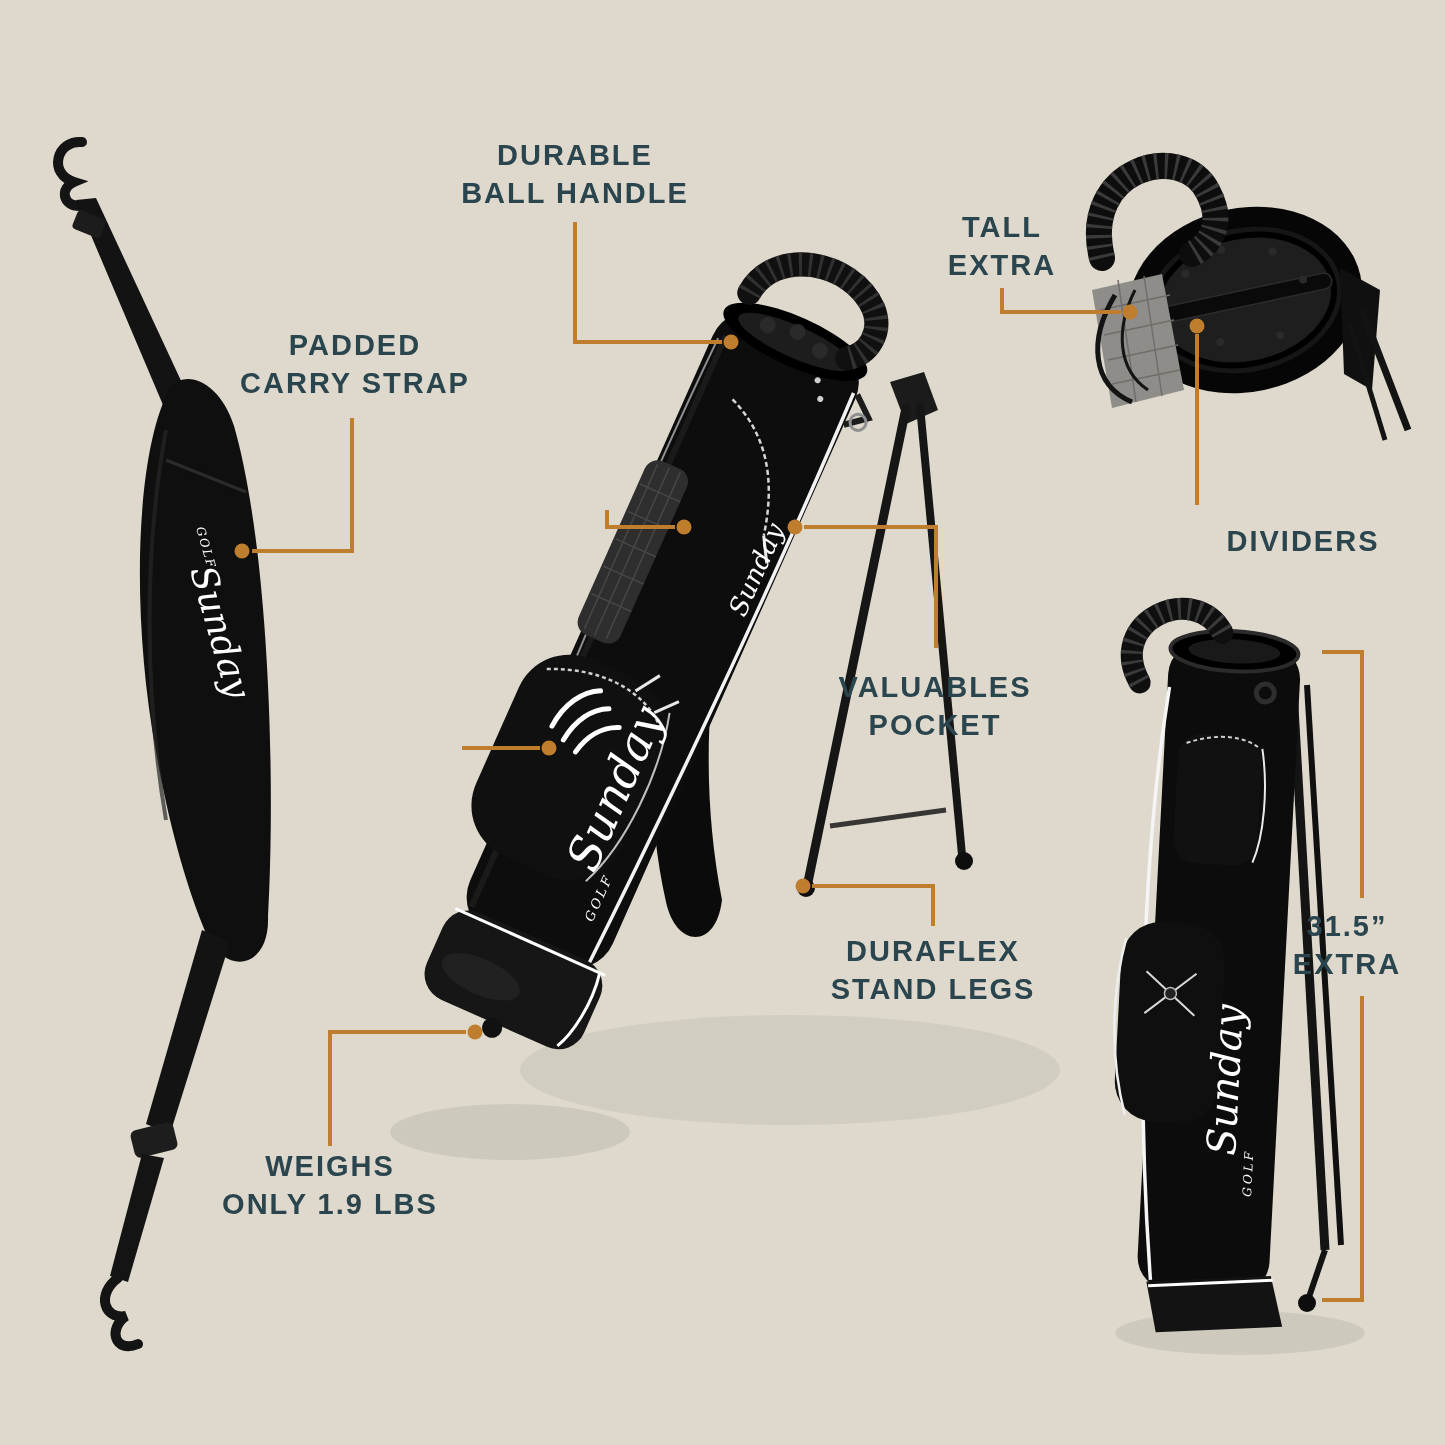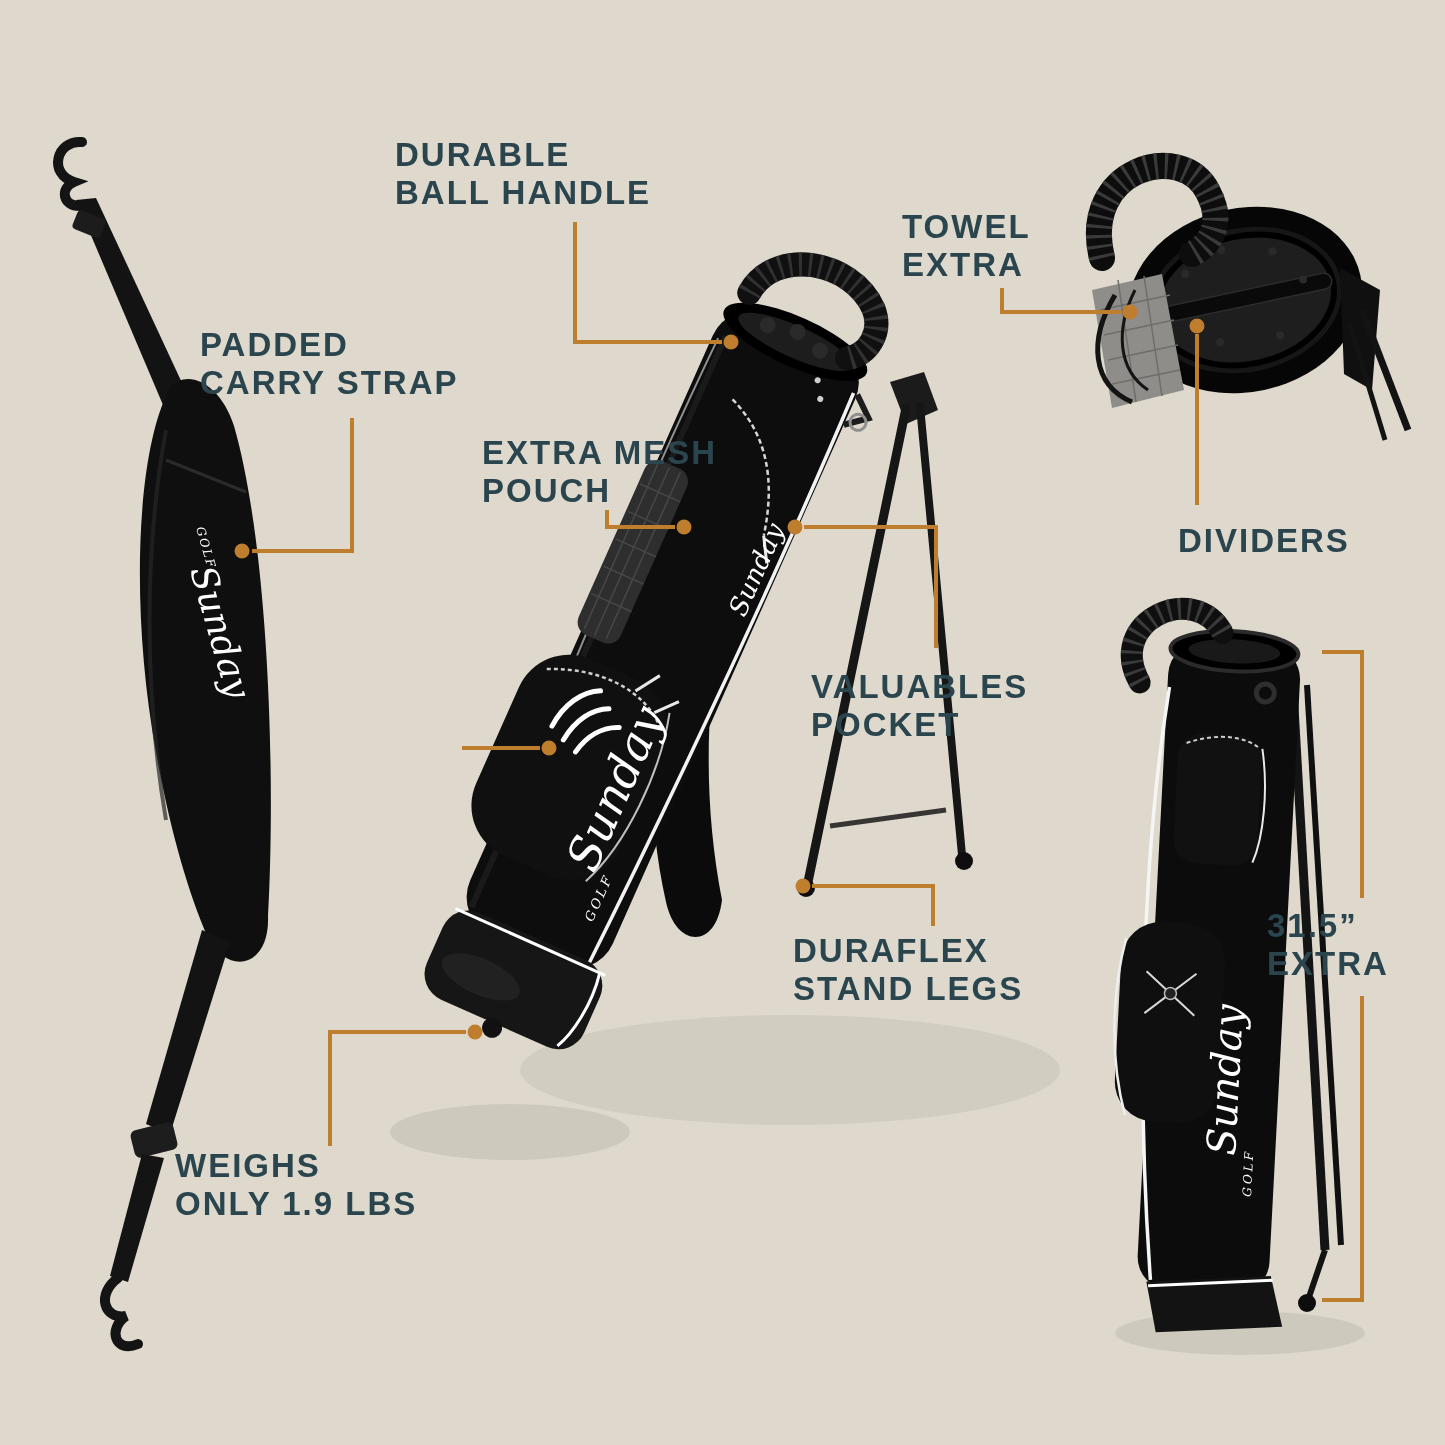--- a/index.html
+++ b/index.html
@@ -7,22 +7,22 @@
   #canvas{
     position:relative;width:1445px;height:1445px;margin:0 auto;
     background:var(--background,#ded9cc);overflow:hidden;
     font-family:"Liberation Sans",sans-serif;
   }
   .product{position:absolute;overflow:visible;z-index:2}
   #connectors{position:absolute;left:0;top:0;width:1445px;height:1445px;z-index:5;overflow:visible}
   .conn{stroke:var(--accent,#bf7d2e);stroke-width:4;fill:none}
   .dot{fill:var(--accent,#bf7d2e);stroke:none}
   .callout{
-    position:absolute;z-index:6;text-align:left;
-    color:var(--label,#2b454e);font-weight:700;font-size:33px;
+    position:absolute;z-index:6;text-align:center;
+    color:var(--label,#2b454e);font-weight:700;font-size:29px;
     letter-spacing:2px;line-height:38px;white-space:nowrap;
   }
   .callout span{display:block}
   .script{font-family:"DejaVu Serif",serif;font-style:italic;fill:var(--logo,#ffffff)}
   .rib{stroke:#3a3a3a;stroke-dasharray:3 7;fill:none}
 </style>
 </head>
 <body>
 
 <div id="canvas">
@@ -222,33 +222,29 @@
       <path class="conn" d="M 1362 996 V 1300 H 1322"></path>
     </g>
   </svg>
 
   <div class="callout" style="left:395px;top:136px;width:360px">
     <span>DURABLE</span>
     <span>BALL HANDLE</span>
   </div>
 
   <div class="callout" style="left:902px;top:208px;width:200px">
-    <span>TOWEL</span>
+    <span>TALL</span>
     <span>EXTRA</span>
   </div>
 
   <div class="callout" style="left:200px;top:326px;width:310px">
     <span>PADDED</span>
     <span>CARRY STRAP</span>
   </div>
 
-  <div class="callout" style="left:482px;top:434px;width:250px">
-    <span>EXTRA MESH</span>
-    <span>POUCH</span>
-  </div>
 
   <div class="callout" style="left:1178px;top:522px;width:250px">
     <span>DIVIDERS</span>
   </div>
 
 
   <div class="callout" style="left:793px;top:932px;width:280px">
     <span>DURAFLEX</span>
     <span>STAND LEGS</span>
   </div>

